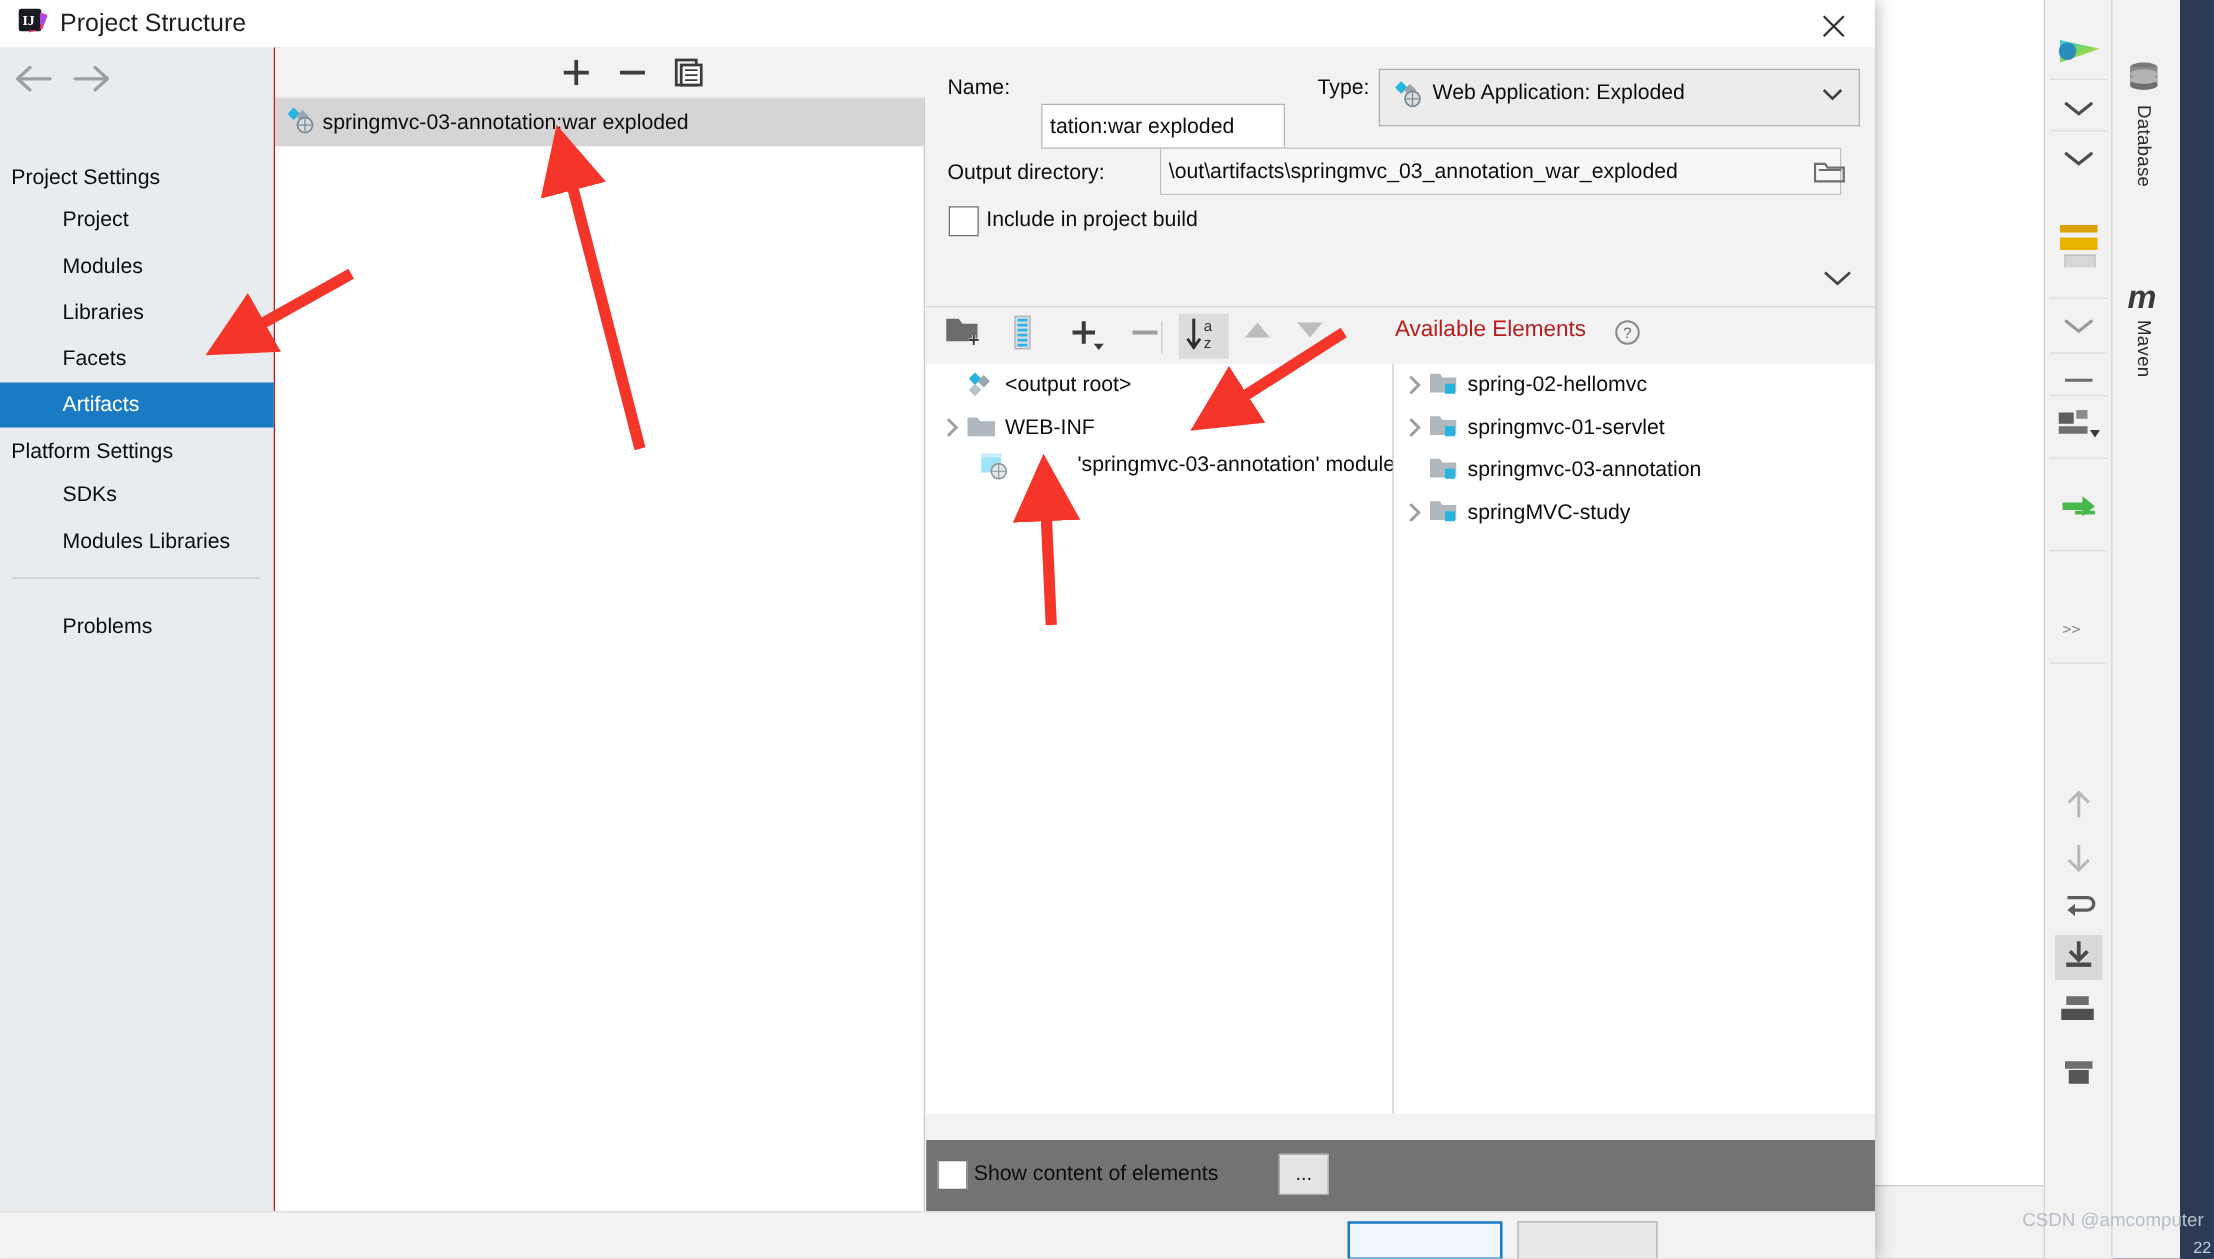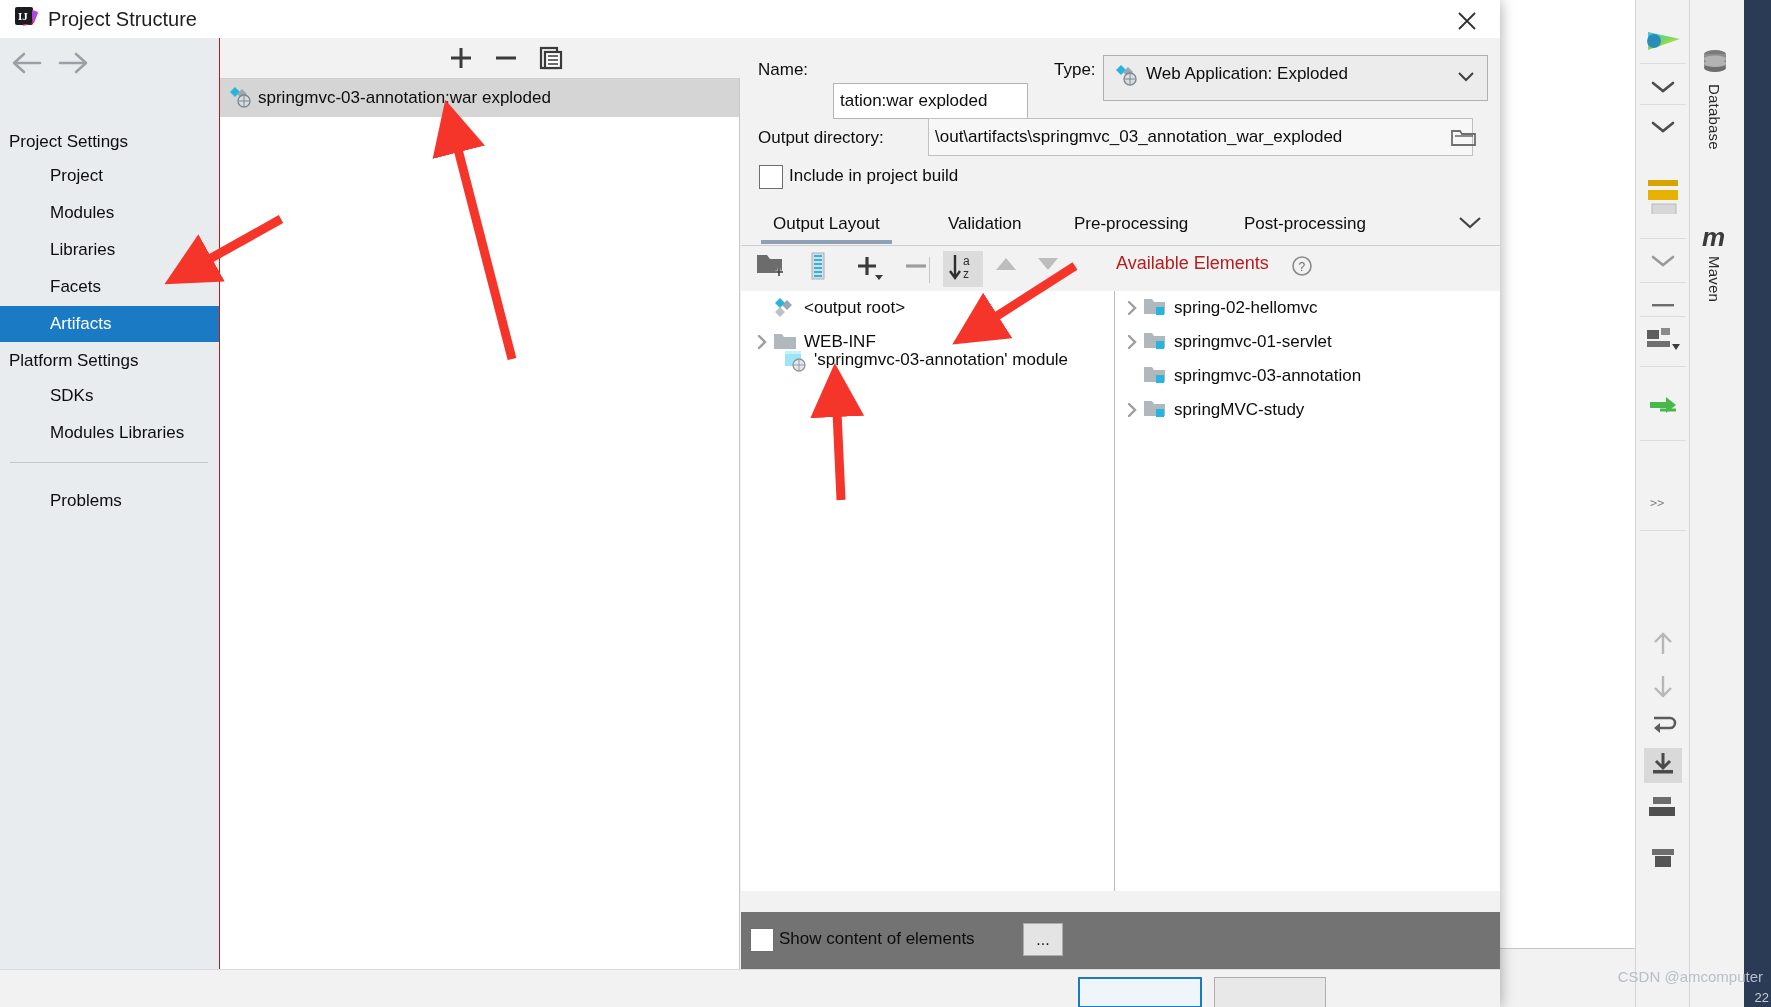--- a/index.html
+++ b/index.html
@@ -369,34 +369,20 @@
     <div id="out-browse" style="position:absolute;left:710px;top:89px;">
       <svg width="26" height="21" viewBox="0 0 26 21">
           <path d="M1 4 h8 l2 3 h13 v11 H1 Z" fill="none" stroke="#6f6f6f" stroke-width="1.8"></path>
           <path d="M4 9 h18" stroke="#6f6f6f" stroke-width="1.6"></path>
         </svg>
     </div>
 
     <div id="inc-check"></div>
     <div class="flabel" id="inc-label">Include in project build</div>
 
-    <div id="tabs">
-      <div class="tab active" style="left:32px">
-        <span>Output Layout</span><span class="under"></span>
-      </div>
-      <div class="tab" style="left:207px">
-        <span>Validation</span>
-      </div>
-      <div class="tab" style="left:333px">
-        <span>Pre-processing</span>
-      </div>
-      <div class="tab" style="left:503px">
-        <span>Post-processing</span>
-      </div>
-    </div>
     <div id="tabs-line"></div>
     <div id="tabs-chev">
       <svg width="24" height="14" viewBox="0 0 24 14">
           <path d="M2 2 L12 11 L22 2" stroke="#444" stroke-width="2.2" fill="none"></path>
         </svg>
     </div>
 
     <div id="lt-bar">
       <div id="sort-btn-bg"></div>
       <div class="lt-btn" style="left:14px;width:40px;">
@@ -473,21 +459,21 @@
             </svg>
         </span>
         <span class="ticon">
           <svg width="24" height="22" viewBox="0 0 24 22">
               <path d="M1 4 h8 l2 3 h12 v12 H1 Z" fill="#b0b8bd"></path>
             </svg>
         </span>
         <span>WEB-INF</span>
       </div>
 
-      <div class="trow" style="top:52px;left:42px;">
+      <div class="trow" style="top:64px;left:42px;gap:48px;">
         <span class="ticon">
           <svg width="24" height="24" viewBox="0 0 24 24">
             <rect x="2" y="3" width="16" height="15" fill="#9ee4f7"></rect>
             <rect x="2" y="3" width="16" height="3" fill="#c6f0fb"></rect>
             <circle cx="16" cy="17" r="6" fill="#e3e7e9" stroke="#8c969c" stroke-width="1.3"></circle>
             <path d="M10 17 h12 M16 11 v12" stroke="#8c969c" stroke-width=".9"></path>
           </svg>
         </span>
         <span>'springmvc-03-annotation' module</span>
       </div>

